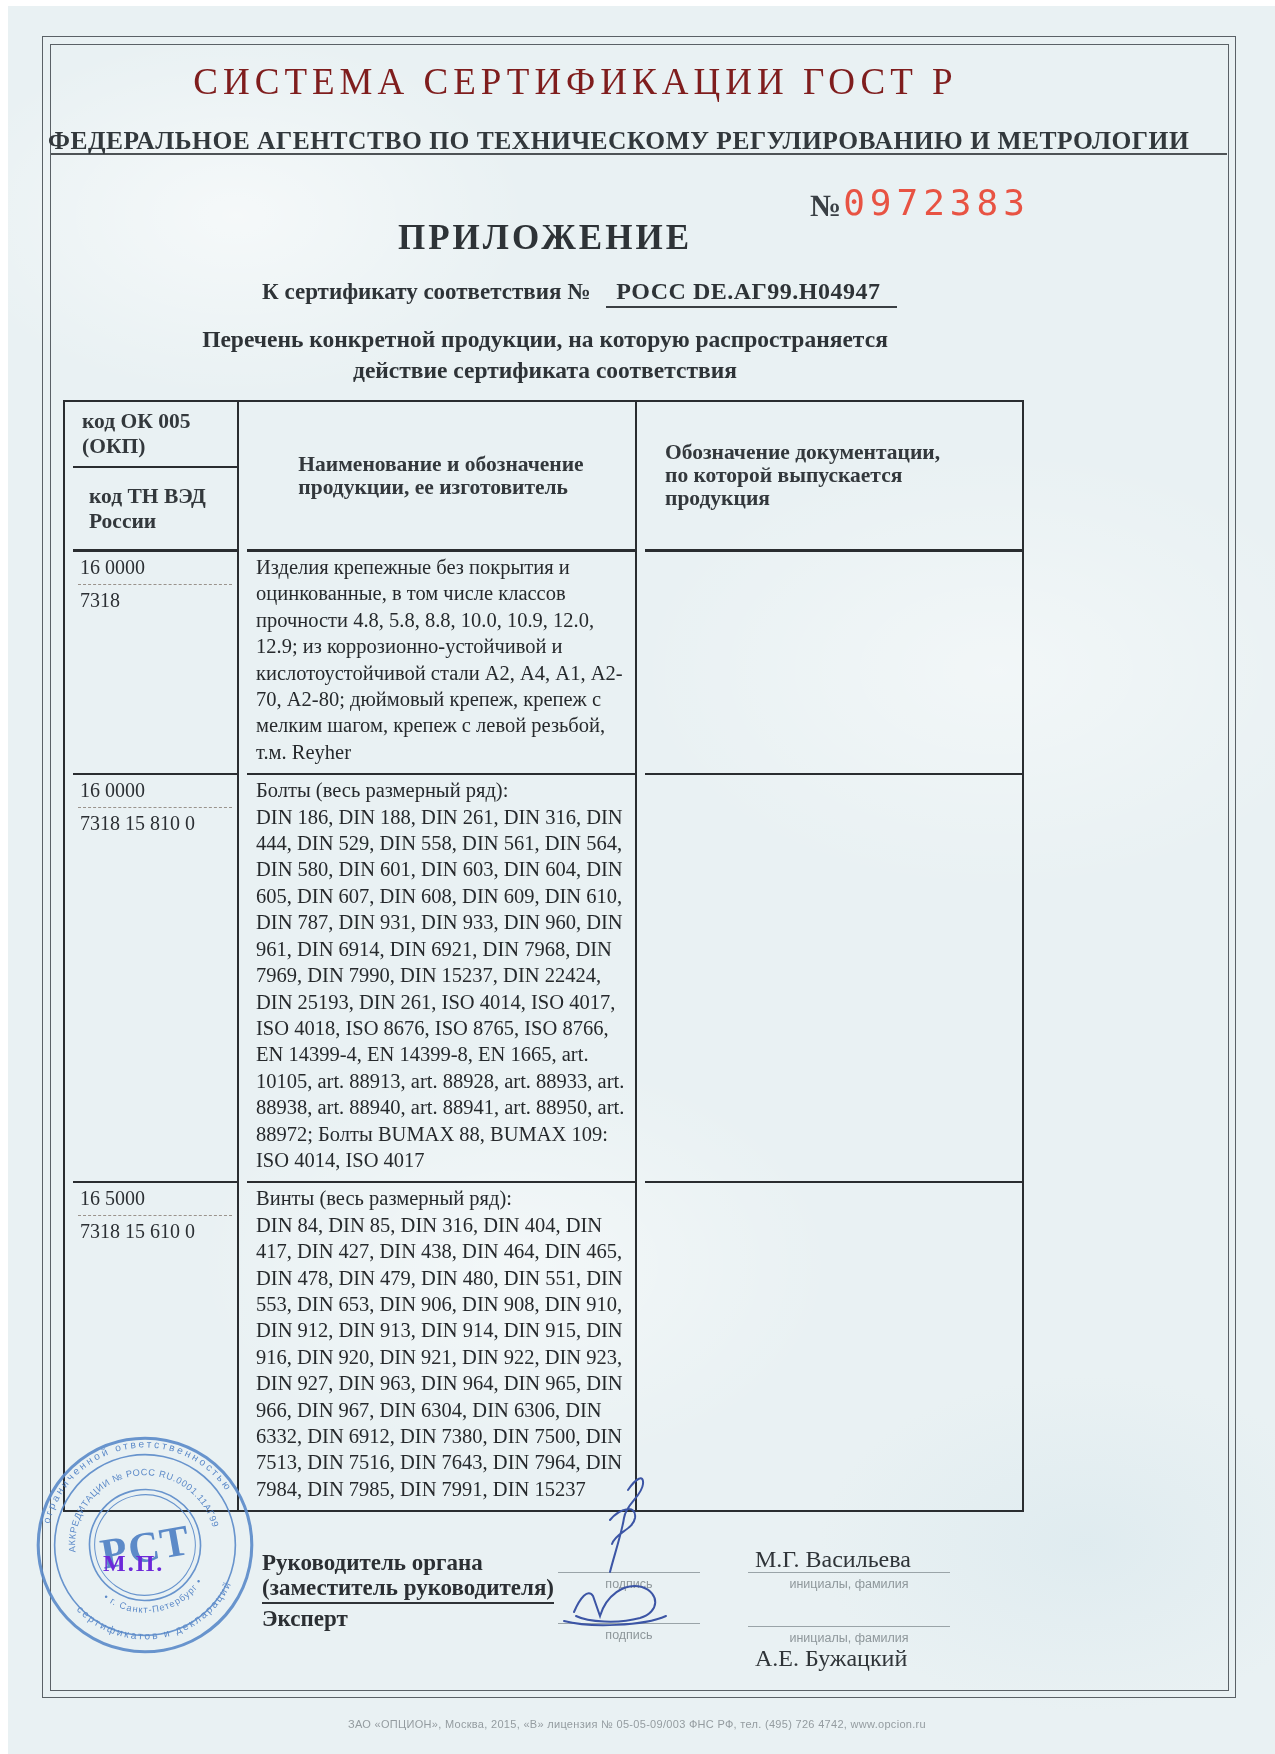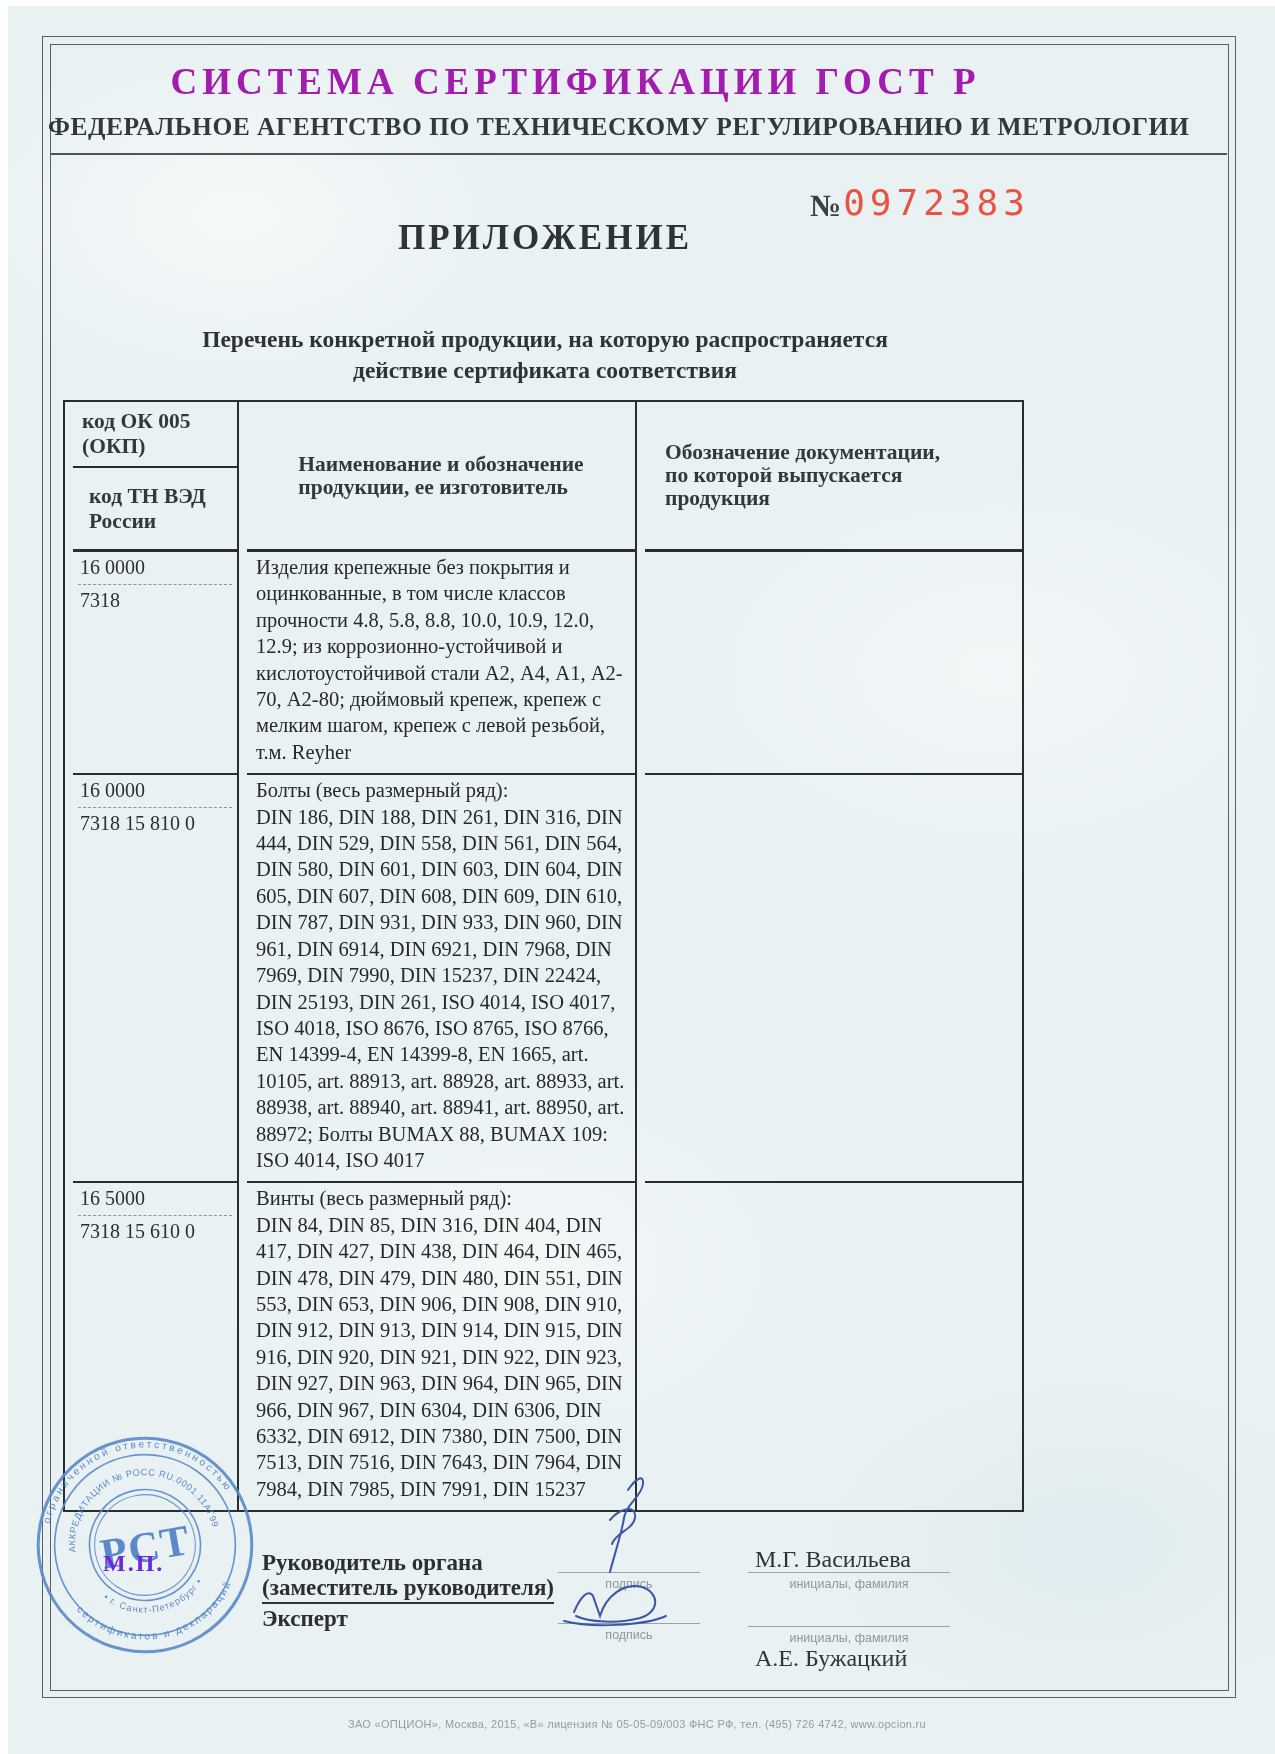--- a/index.html
+++ b/index.html
@@ -15,22 +15,22 @@
       radial-gradient(ellipse 520px 320px at 78% 38%, rgba(255,255,255,.4), rgba(255,255,255,0) 70%),
       radial-gradient(ellipse 460px 300px at 40% 72%, rgba(255,255,255,.45), rgba(255,255,255,0) 70%),
       radial-gradient(ellipse 380px 240px at 85% 88%, rgba(214,230,236,.5), rgba(255,255,255,0) 70%),
       #e9f1f3;
   }
   .frame-outer { position:absolute; left:42px; top:36px; width:1192px; height:1660px; border:1.5px solid #5a6166; }
   .frame-inner { position:absolute; left:50px; top:44px; width:1177px; height:1645px; border:1.5px solid #5a6166; }
   .header-rule { position:absolute; left:51px; top:153px; width:1176px; height:2px; background:#4e5356; }
 
   .header-titles { position:absolute; left:48px; top:60px; width:1055px; text-align:center; }
-  .title-main { font-size:37px; font-weight:bold; letter-spacing:5px; color:#a21caf; white-space:nowrap; }
-  .title-sub  { margin-top:9px; font-size:25.5px; font-weight:bold; letter-spacing:.5px; color:#32383c; white-space:nowrap; }
+  .title-main { font-size:37px; font-weight:normal; letter-spacing:5px; color:#7f1d1d; white-space:nowrap; }
+  .title-sub  { margin-top:23px; font-size:25.5px; font-weight:bold; letter-spacing:.5px; color:#32383c; white-space:nowrap; }
 
   .doc-number { position:absolute; left:810px; top:183px; white-space:nowrap; }
   .doc-number .lbl { font-size:31px; font-weight:bold; color:#3a4045; }
   .doc-number .num {
     font-family:"DejaVu Sans Mono","Liberation Mono",monospace;
     font-size:36px; letter-spacing:5px; color:#e85343; margin-left:2px;
     position:relative; top:-1px;
   }
 
   .appendix-title { position:absolute; left:45px; top:218px; width:1000px; text-align:center;
@@ -105,20 +105,23 @@
     <div class="title-main">СИСТЕМА СЕРТИФИКАЦИИ ГОСТ Р</div>
     <div class="title-sub">ФЕДЕРАЛЬНОЕ АГЕНТСТВО ПО ТЕХНИЧЕСКОМУ РЕГУЛИРОВАНИЮ И МЕТРОЛОГИИ</div>
   </div>
 
   <div class="doc-number">
     <span class="lbl">№</span><span class="num">0972383</span>
   </div>
 
   <div class="appendix-title">ПРИЛОЖЕНИЕ</div>
 
+  <div class="cert-line">
+    <span>К сертификату соответствия №</span><span class="cert-num">РОСС DE.АГ99.Н04947</span>
+  </div>
 
   <div class="list-subtitle">Перечень конкретной продукции,  на которую распространяется
 действие сертификата соответствия</div>
 
   <div class="tbl">
 
     <div class="cell c1 hsep th">
       <div class="th-col1-top">код ОК 005 (ОКП)</div>
       <div class="th-col1-bot">код ТН ВЭД России</div>
     </div>

